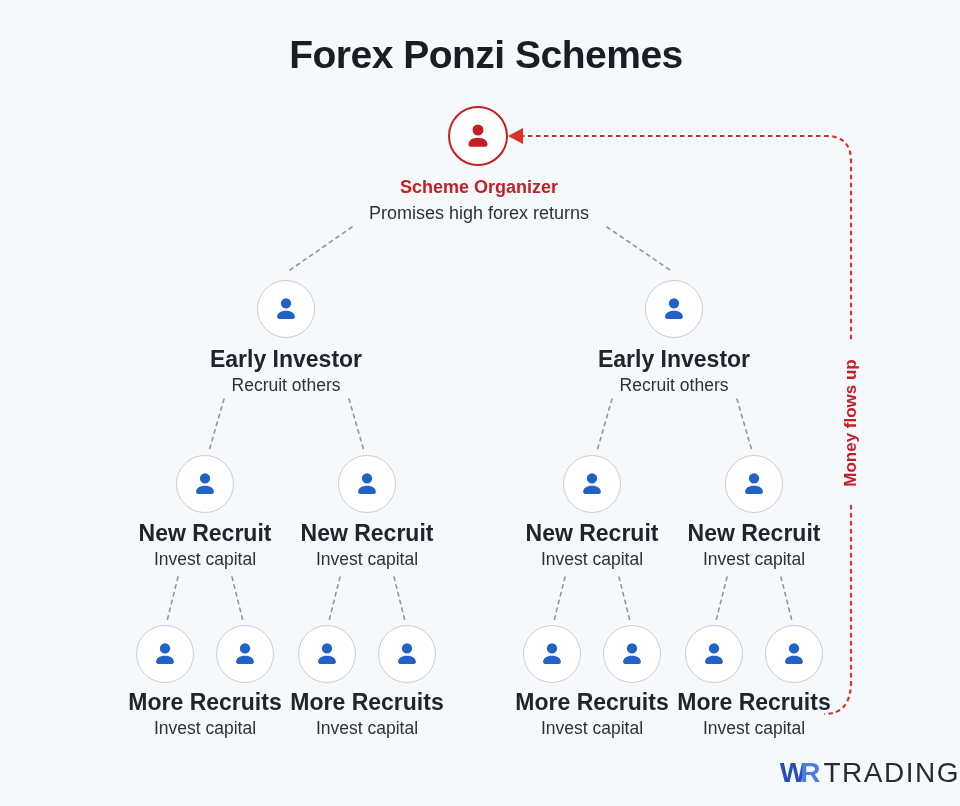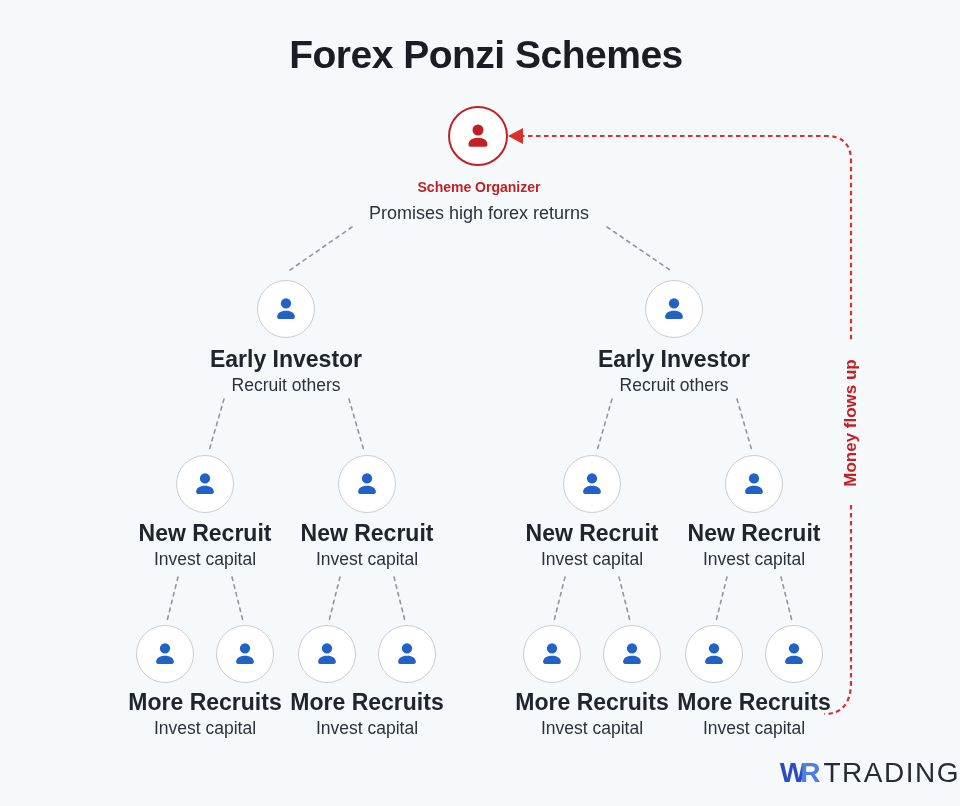--- a/index.html
+++ b/index.html
@@ -52,21 +52,21 @@
   .lbl{
     position:absolute;
     width:220px;
     transform:translateX(-50%);
     text-align:center;
     line-height:26px;
   }
   .lbl .t{font-weight:700;font-size:23px;color:var(--bold-txt);}
   .lbl .s{font-weight:400;font-size:17.5px;color:var(--sub-txt);}
   .lbl.org{line-height:26px;width:300px;}
-  .lbl.org .t{font-size:14px;color:var(--red);}
+  .lbl.org .t{font-size:18px;color:var(--red);}
   .lbl.org .s{font-size:18px;}
   .money-label{
     position:absolute;
     left:851px;top:423px;
     transform:translate(-50%,-50%) rotate(-90deg);
     white-space:nowrap;
     font-size:17px;
     font-weight:700;
     color:var(--red);
   }

